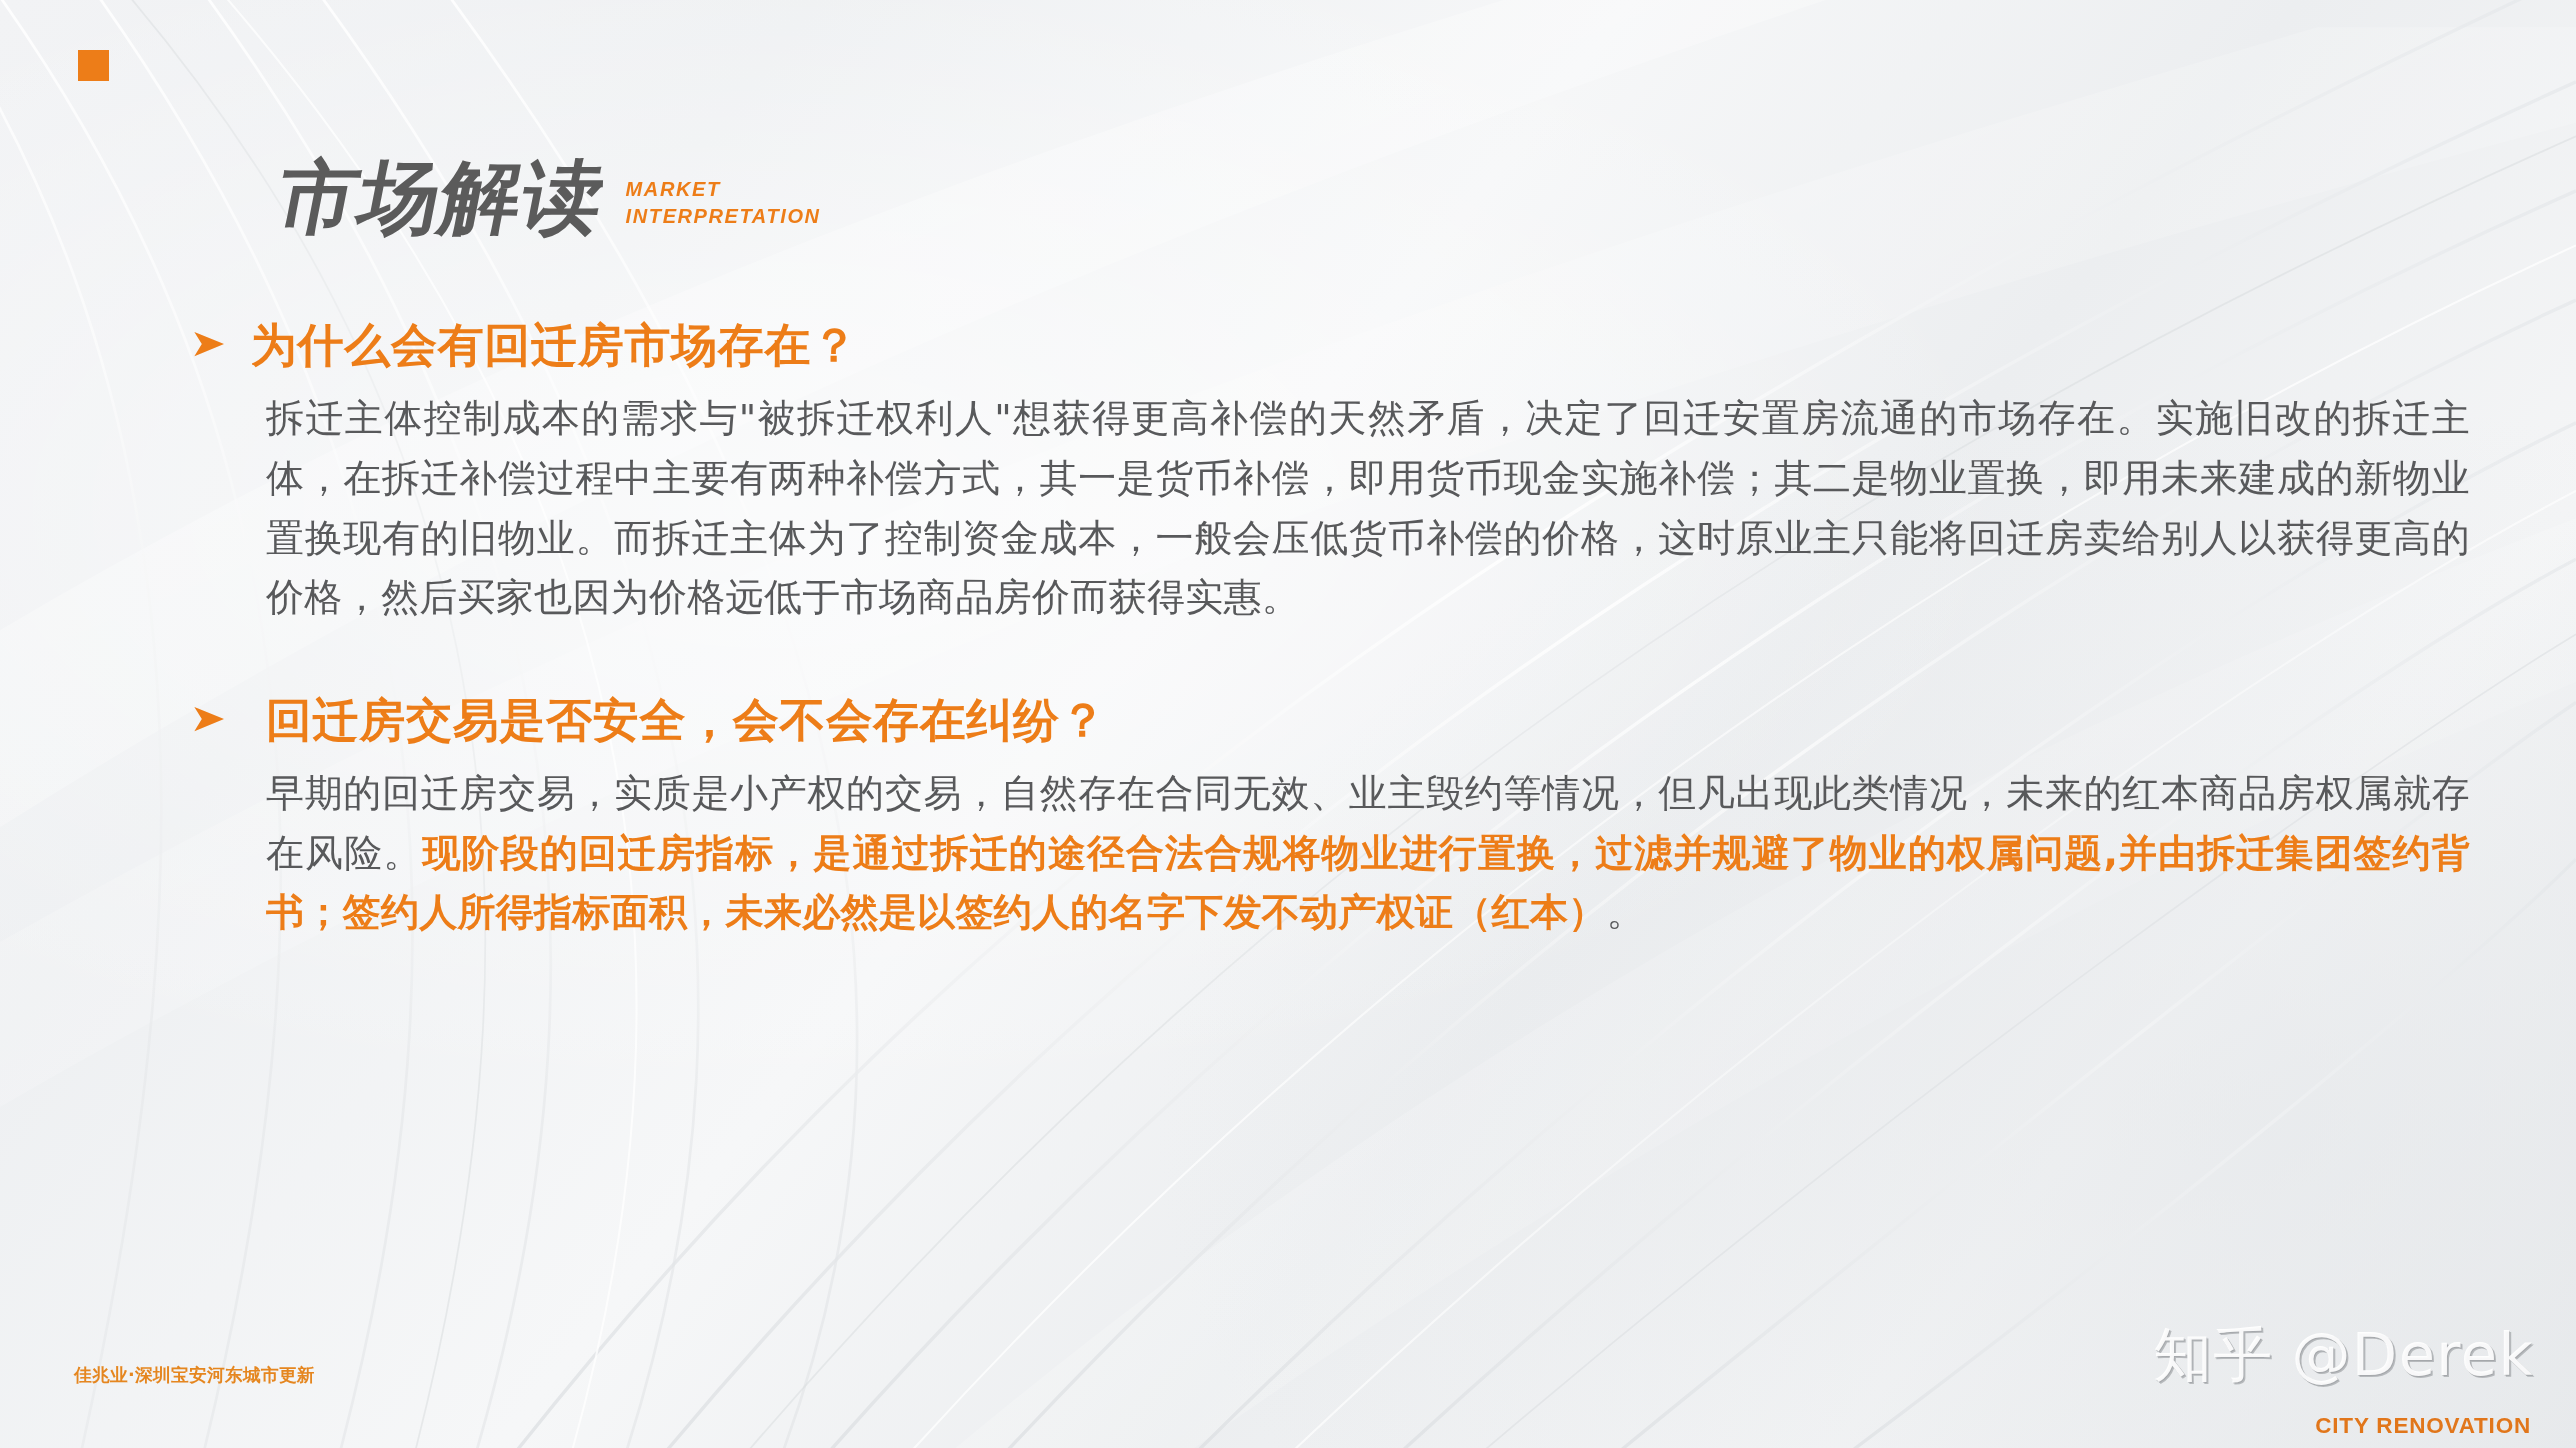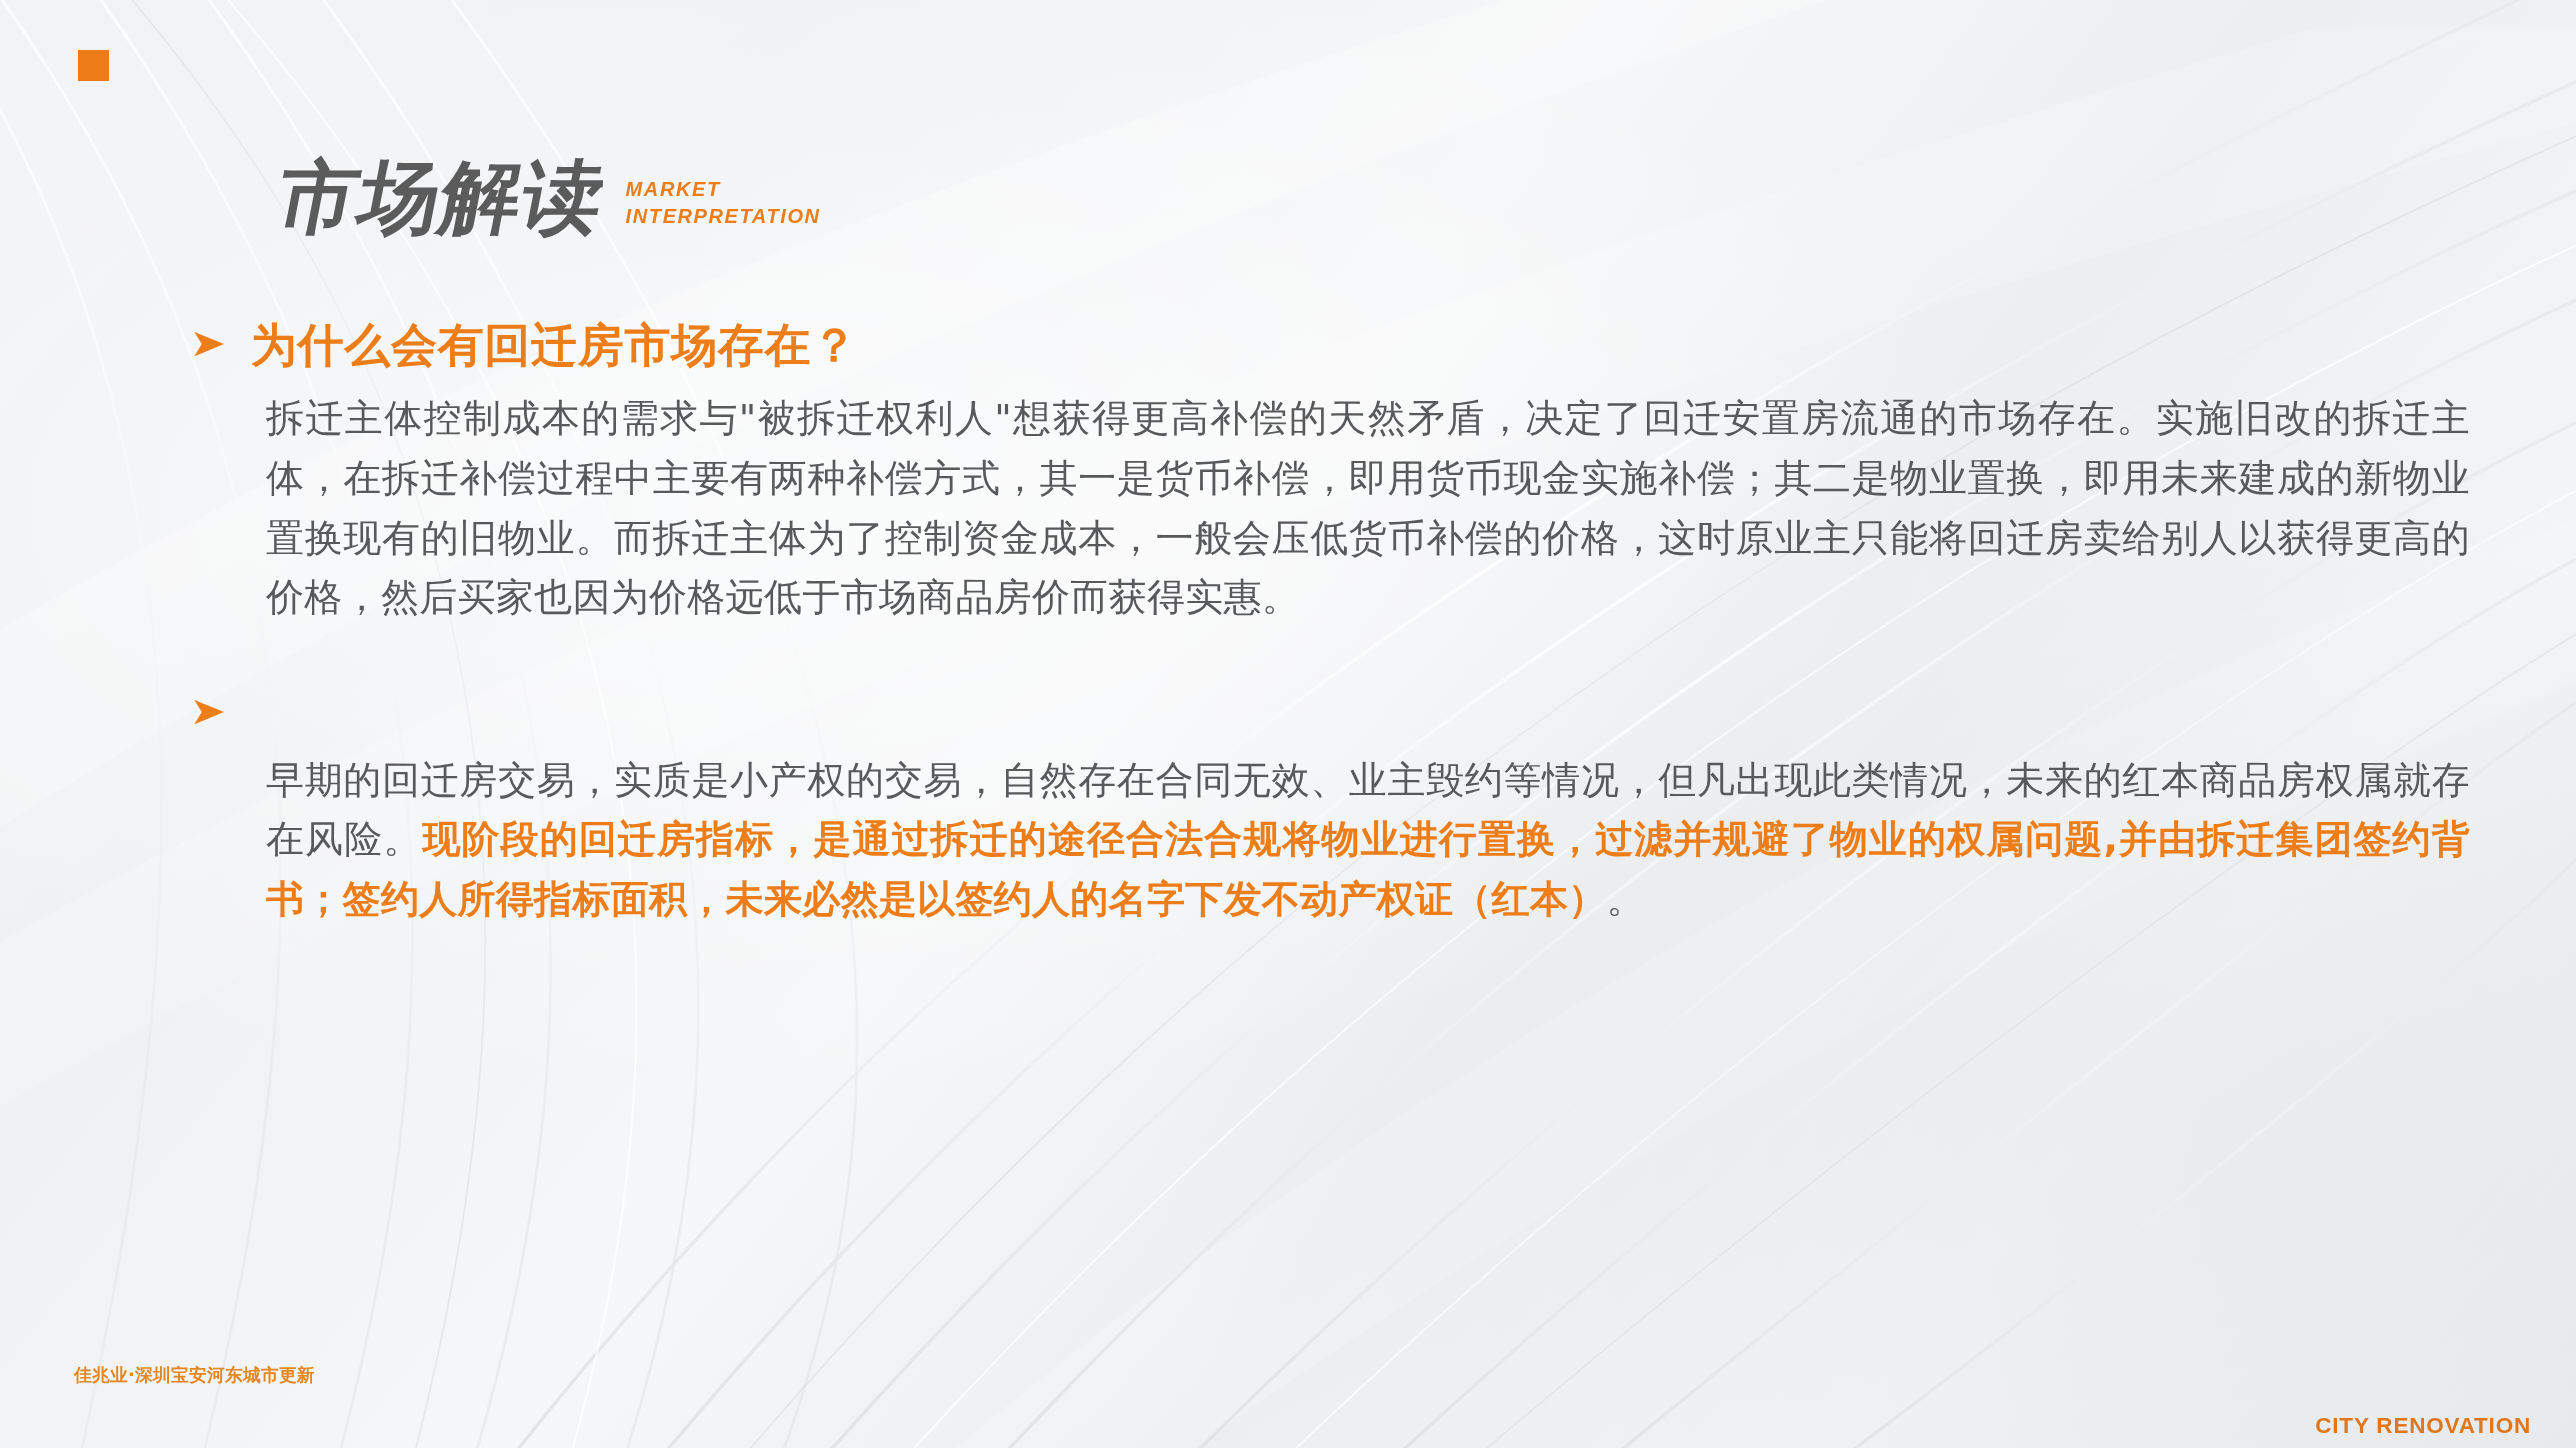--- a/index.html
+++ b/index.html
@@ -256,25 +256,30 @@
       <div class="section-heading">
         <span class="bullet-arrow">➤</span>
         <span class="heading-text">为什么会有回迁房市场存在？</span>
       </div>
       <p class="para">拆迁主体控制成本的需求与"被拆迁权利人"想获得更高补偿的天然矛盾，决定了回迁安置房流通的市场存在。实施旧改的拆迁主体，在拆迁补偿过程中主要有两种补偿方式，其一是货币补偿，即用货币现金实施补偿；其二是物业置换，即用未来建成的新物业置换现有的旧物业。而拆迁主体为了控制资金成本，一般会压低货币补偿的价格，这时原业主只能将回迁房卖给别人以获得更高的价格，然后买家也因为价格远低于市场商品房价而获得实惠。</p>
     </div>
 
     <div class="section section-2">
       <div class="section-heading">
         <span class="bullet-arrow">➤</span>
+        <span class="heading-text"> 回迁房交易是否安全，会不会存在纠纷？</span>
       </div>
       <p class="para"><span>早期的回迁房交易，实质是小产权的交易，自然存在合同无效、业主毁约等情况，但凡出现此类情况，未来的红本商品房权属就存在风险。</span><span class="hl">现阶段的回迁房指标，是通过拆迁的途径合法合规将物业进行置换，过滤并规避了物业的权属问题,并由拆迁集团签约背书；签约人所得指标面积，未来必然是以签约人的名字下发不动产权证（红本）</span><span>。</span></p>
     </div>
 
   </div>
 
   <div class="footer-left">佳兆业·深圳宝安河东城市更新</div>
 
   <div class="brand-en">CITY RENOVATION</div>
 
+  <div class="watermark">
+    <span class="wm-cn">知乎</span>
+    <span>@Derek</span>
+  </div>
 
 </div>
 
 
 </body></html>

